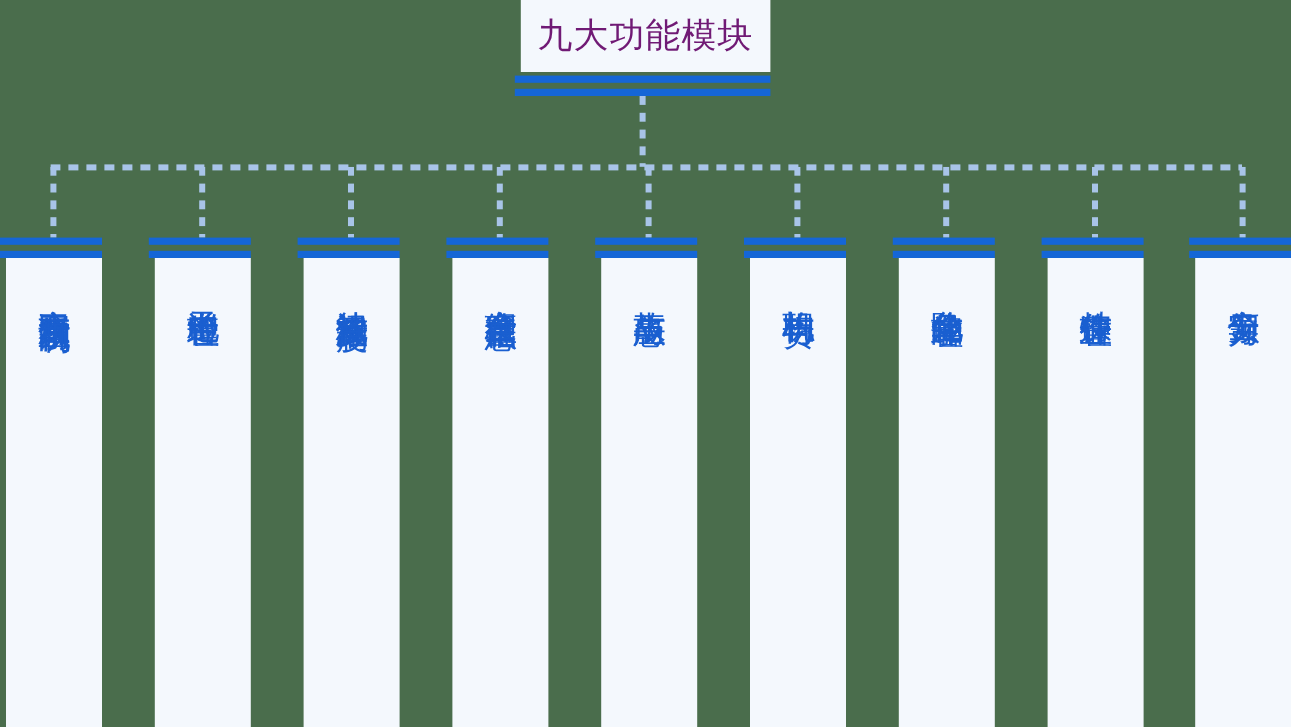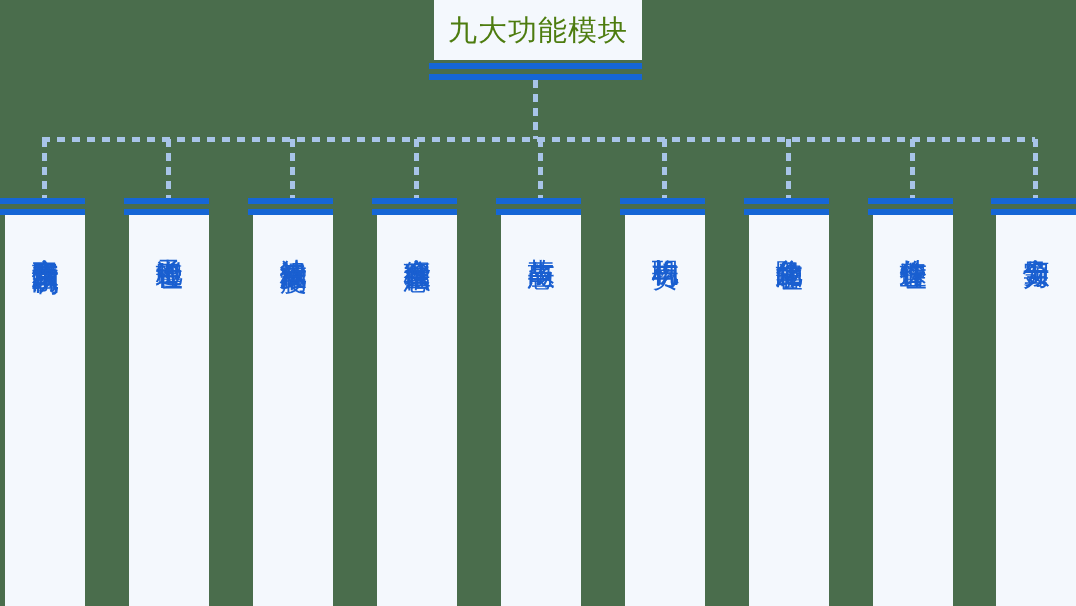--- a/index.html
+++ b/index.html
@@ -27,21 +27,21 @@
     width: 208px;
   }
   .root-box {
     background: #f4f8fd;
     height: 60px;
     display: flex;
     align-items: center;
     justify-content: center;
   }
   .root-title {
-    color: #4d7c0f;
+    color: #701a75;
     font-size: 29px;
     letter-spacing: 1px;
     line-height: 1;
     white-space: nowrap;
   }
   .bar-thick {
     height: 6px;
     background: #1566d6;
   }
   .bar-gap {

